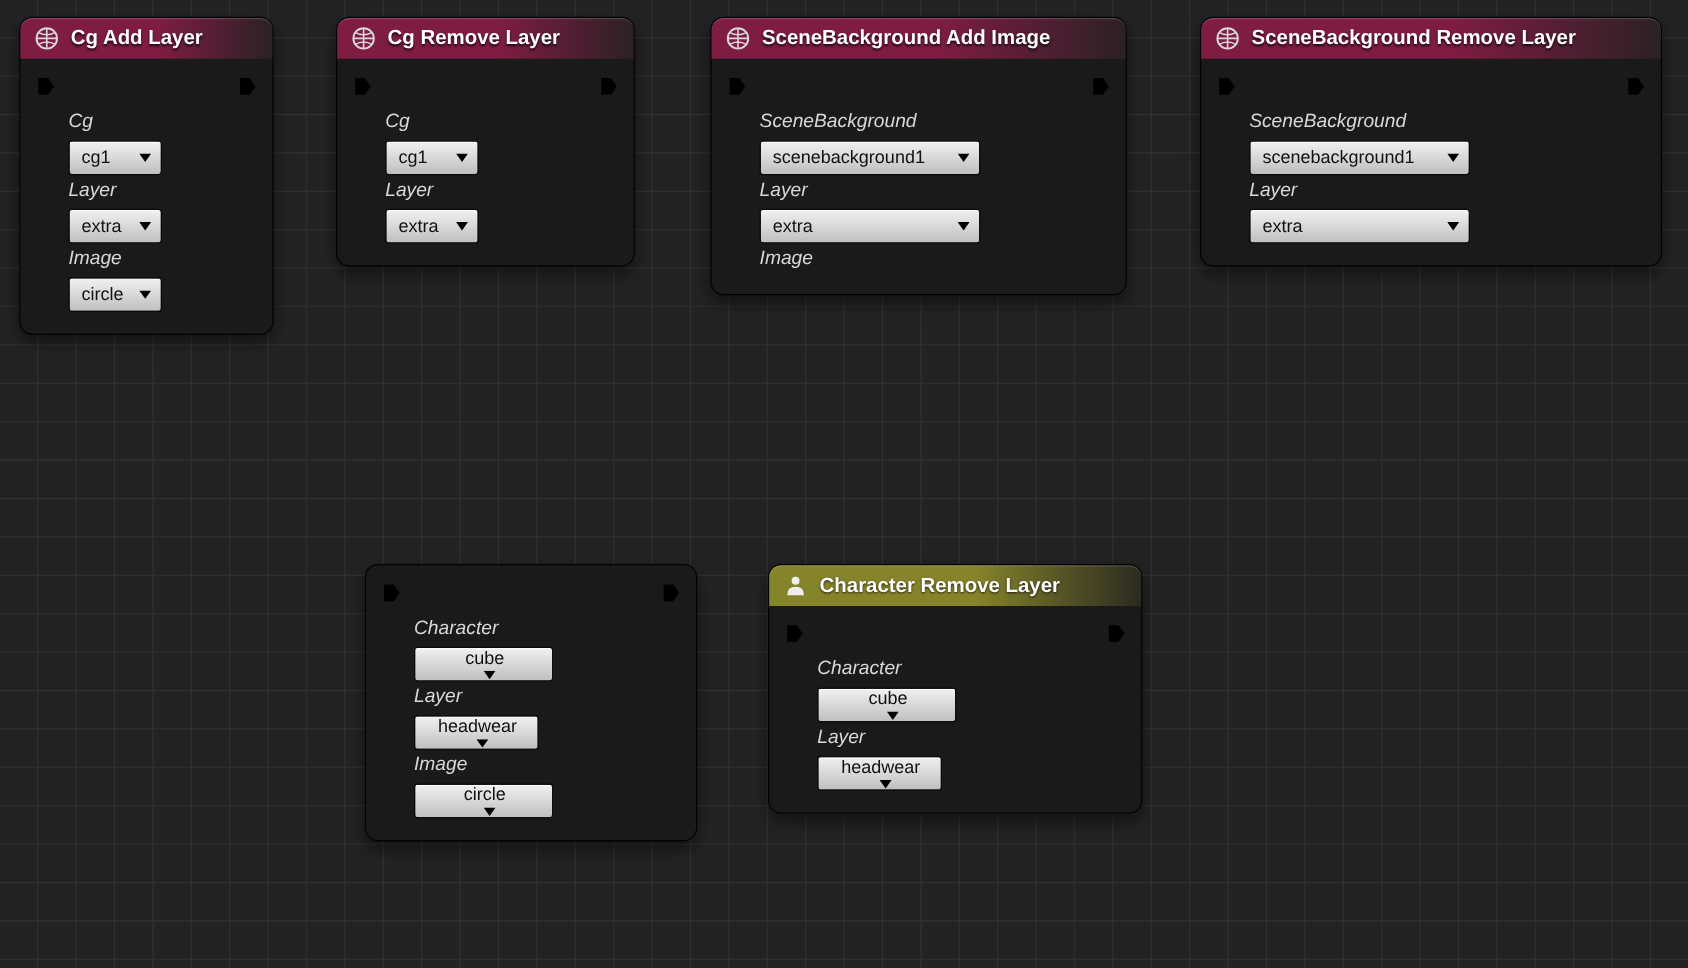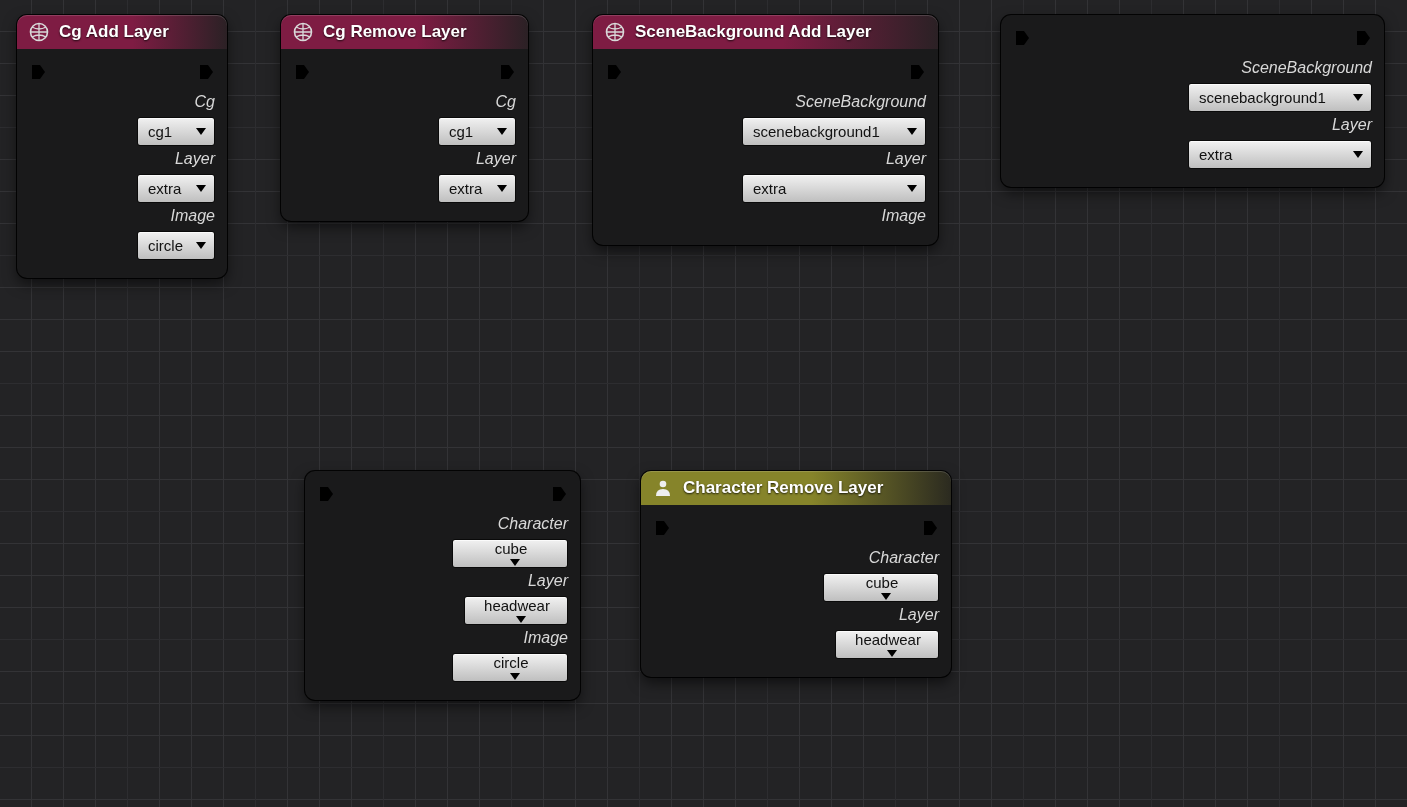--- a/index.html
+++ b/index.html
@@ -12,21 +12,20 @@
       linear-gradient(#333336 1px,transparent 1px),
       linear-gradient(90deg,#333336 1px,transparent 1px);
     background-size:128px 128px,128px 128px,32px 32px,32px 32px;
     background-position:-1px -1px,-1px -1px,-1px -1px,-1px -1px;
   }
   .node{
     position:absolute;
     border-radius:10px;
     background:#1a1a1b;
     box-shadow:0 0 0 1px rgba(0,0,0,.9),0 6px 14px rgba(0,0,0,.55);
-    text-align:right;
   }
   .node-header{
     height:34px;border-radius:10px 10px 0 0;
     display:flex;align-items:center;padding:0 12px;
     color:#fff;font-size:17px;font-weight:600;
     text-shadow:0 1px 2px rgba(0,0,0,.8);
     box-shadow:inset 0 1px 0 rgba(255,255,255,.15);
   }
   .hdr-maroon{background:linear-gradient(to right,#7e1c43 0%,#7e1c43 55%,#2b2125 100%);}
   .hdr-olive {background:linear-gradient(to right,#86842a 0%,#86842a 55%,#2b2a20 100%);}
@@ -181,21 +180,21 @@
   </div>
 </div>
 
 <div class="node" style="left:593px;top:15px;width:345px">
   <div class="node-header hdr-maroon">
     <span class="hdr-icon">
         <svg>
           <use href="#globe-icon"></use>
         </svg>
       </span>
-    <span>SceneBackground Add Layer</span>
+    <span>SceneBackground Add Image</span>
   </div>
   <div class="node-body">
     <div class="exec-row">
       <span class="exec-pin">
           <svg>
             <use href="#exec-shape"></use>
           </svg>
         </span>
       <span class="exec-pin">
           <svg>
@@ -225,20 +224,28 @@
           </span>
       </div>
     </div>
     <div class="field w-lg">
       <div class="field-label">Image</div>
     </div>
   </div>
 </div>
 
 <div class="node" style="left:1001px;top:15px;width:383px">
+  <div class="node-header hdr-maroon">
+    <span class="hdr-icon">
+        <svg>
+          <use href="#globe-icon"></use>
+        </svg>
+      </span>
+    <span>SceneBackground Remove Layer</span>
+  </div>
   <div class="node-body">
     <div class="exec-row">
       <span class="exec-pin">
           <svg>
             <use href="#exec-shape"></use>
           </svg>
         </span>
       <span class="exec-pin">
           <svg>
             <use href="#exec-shape"></use>

